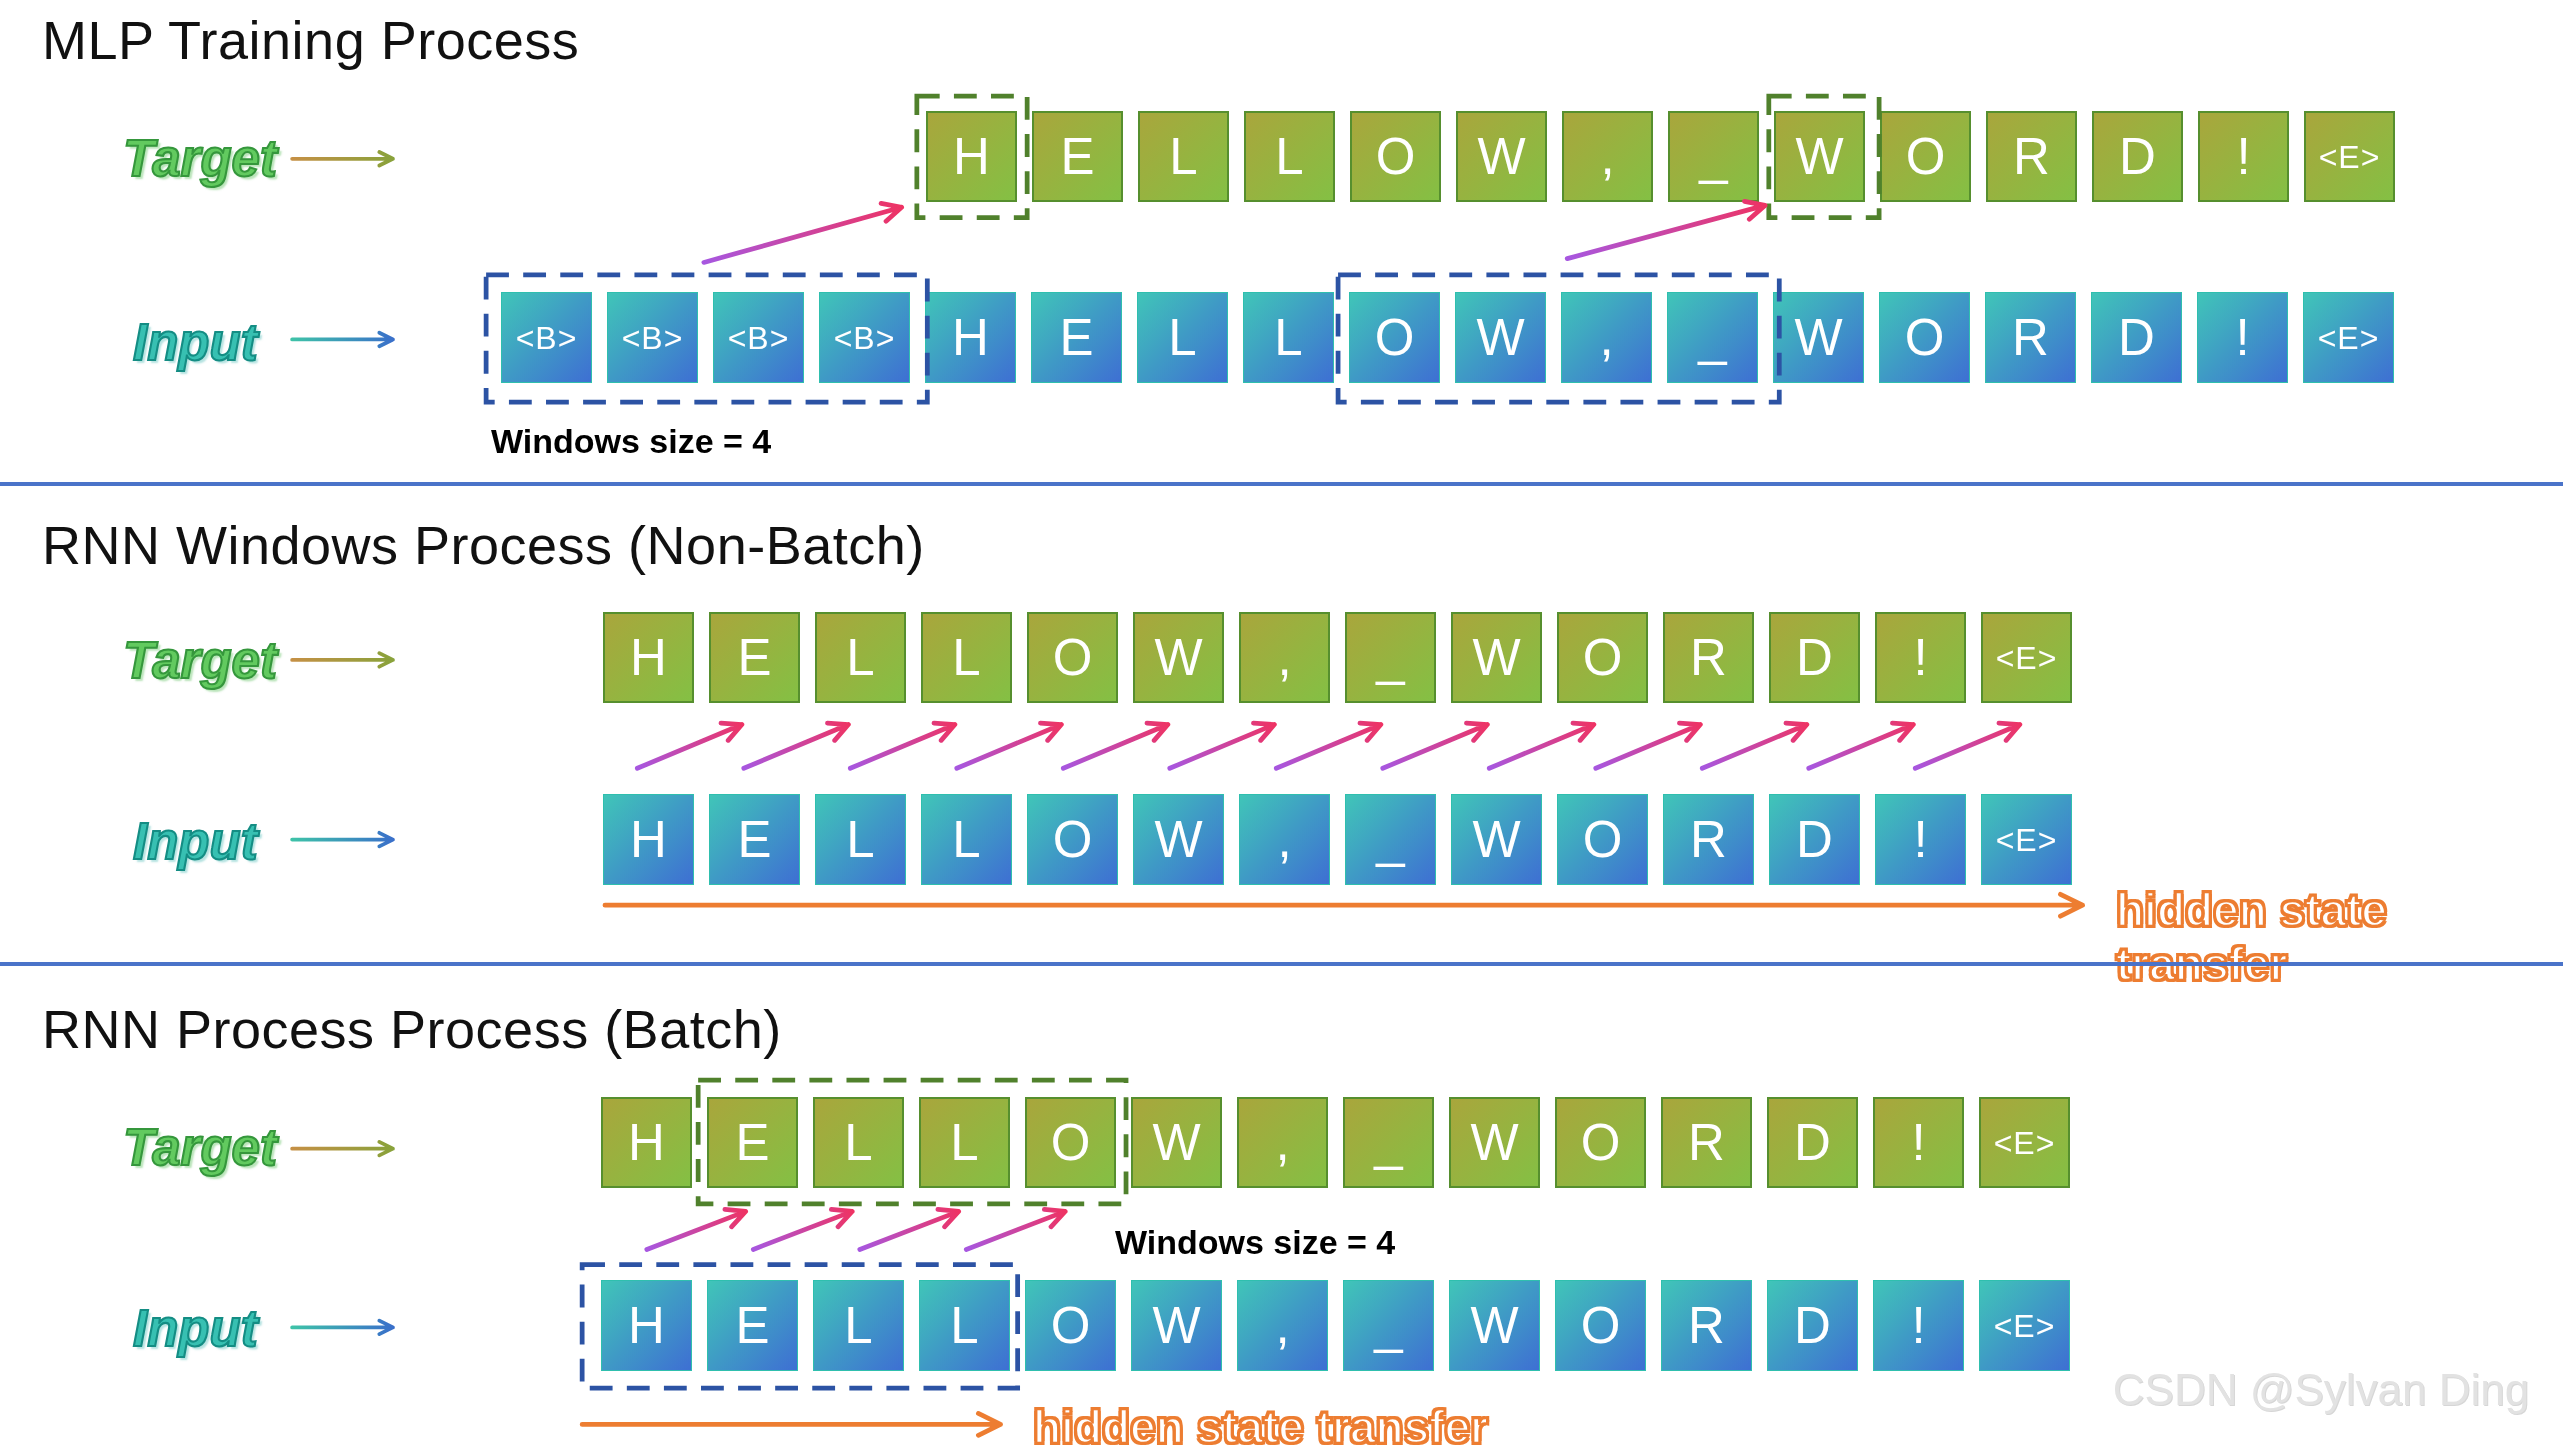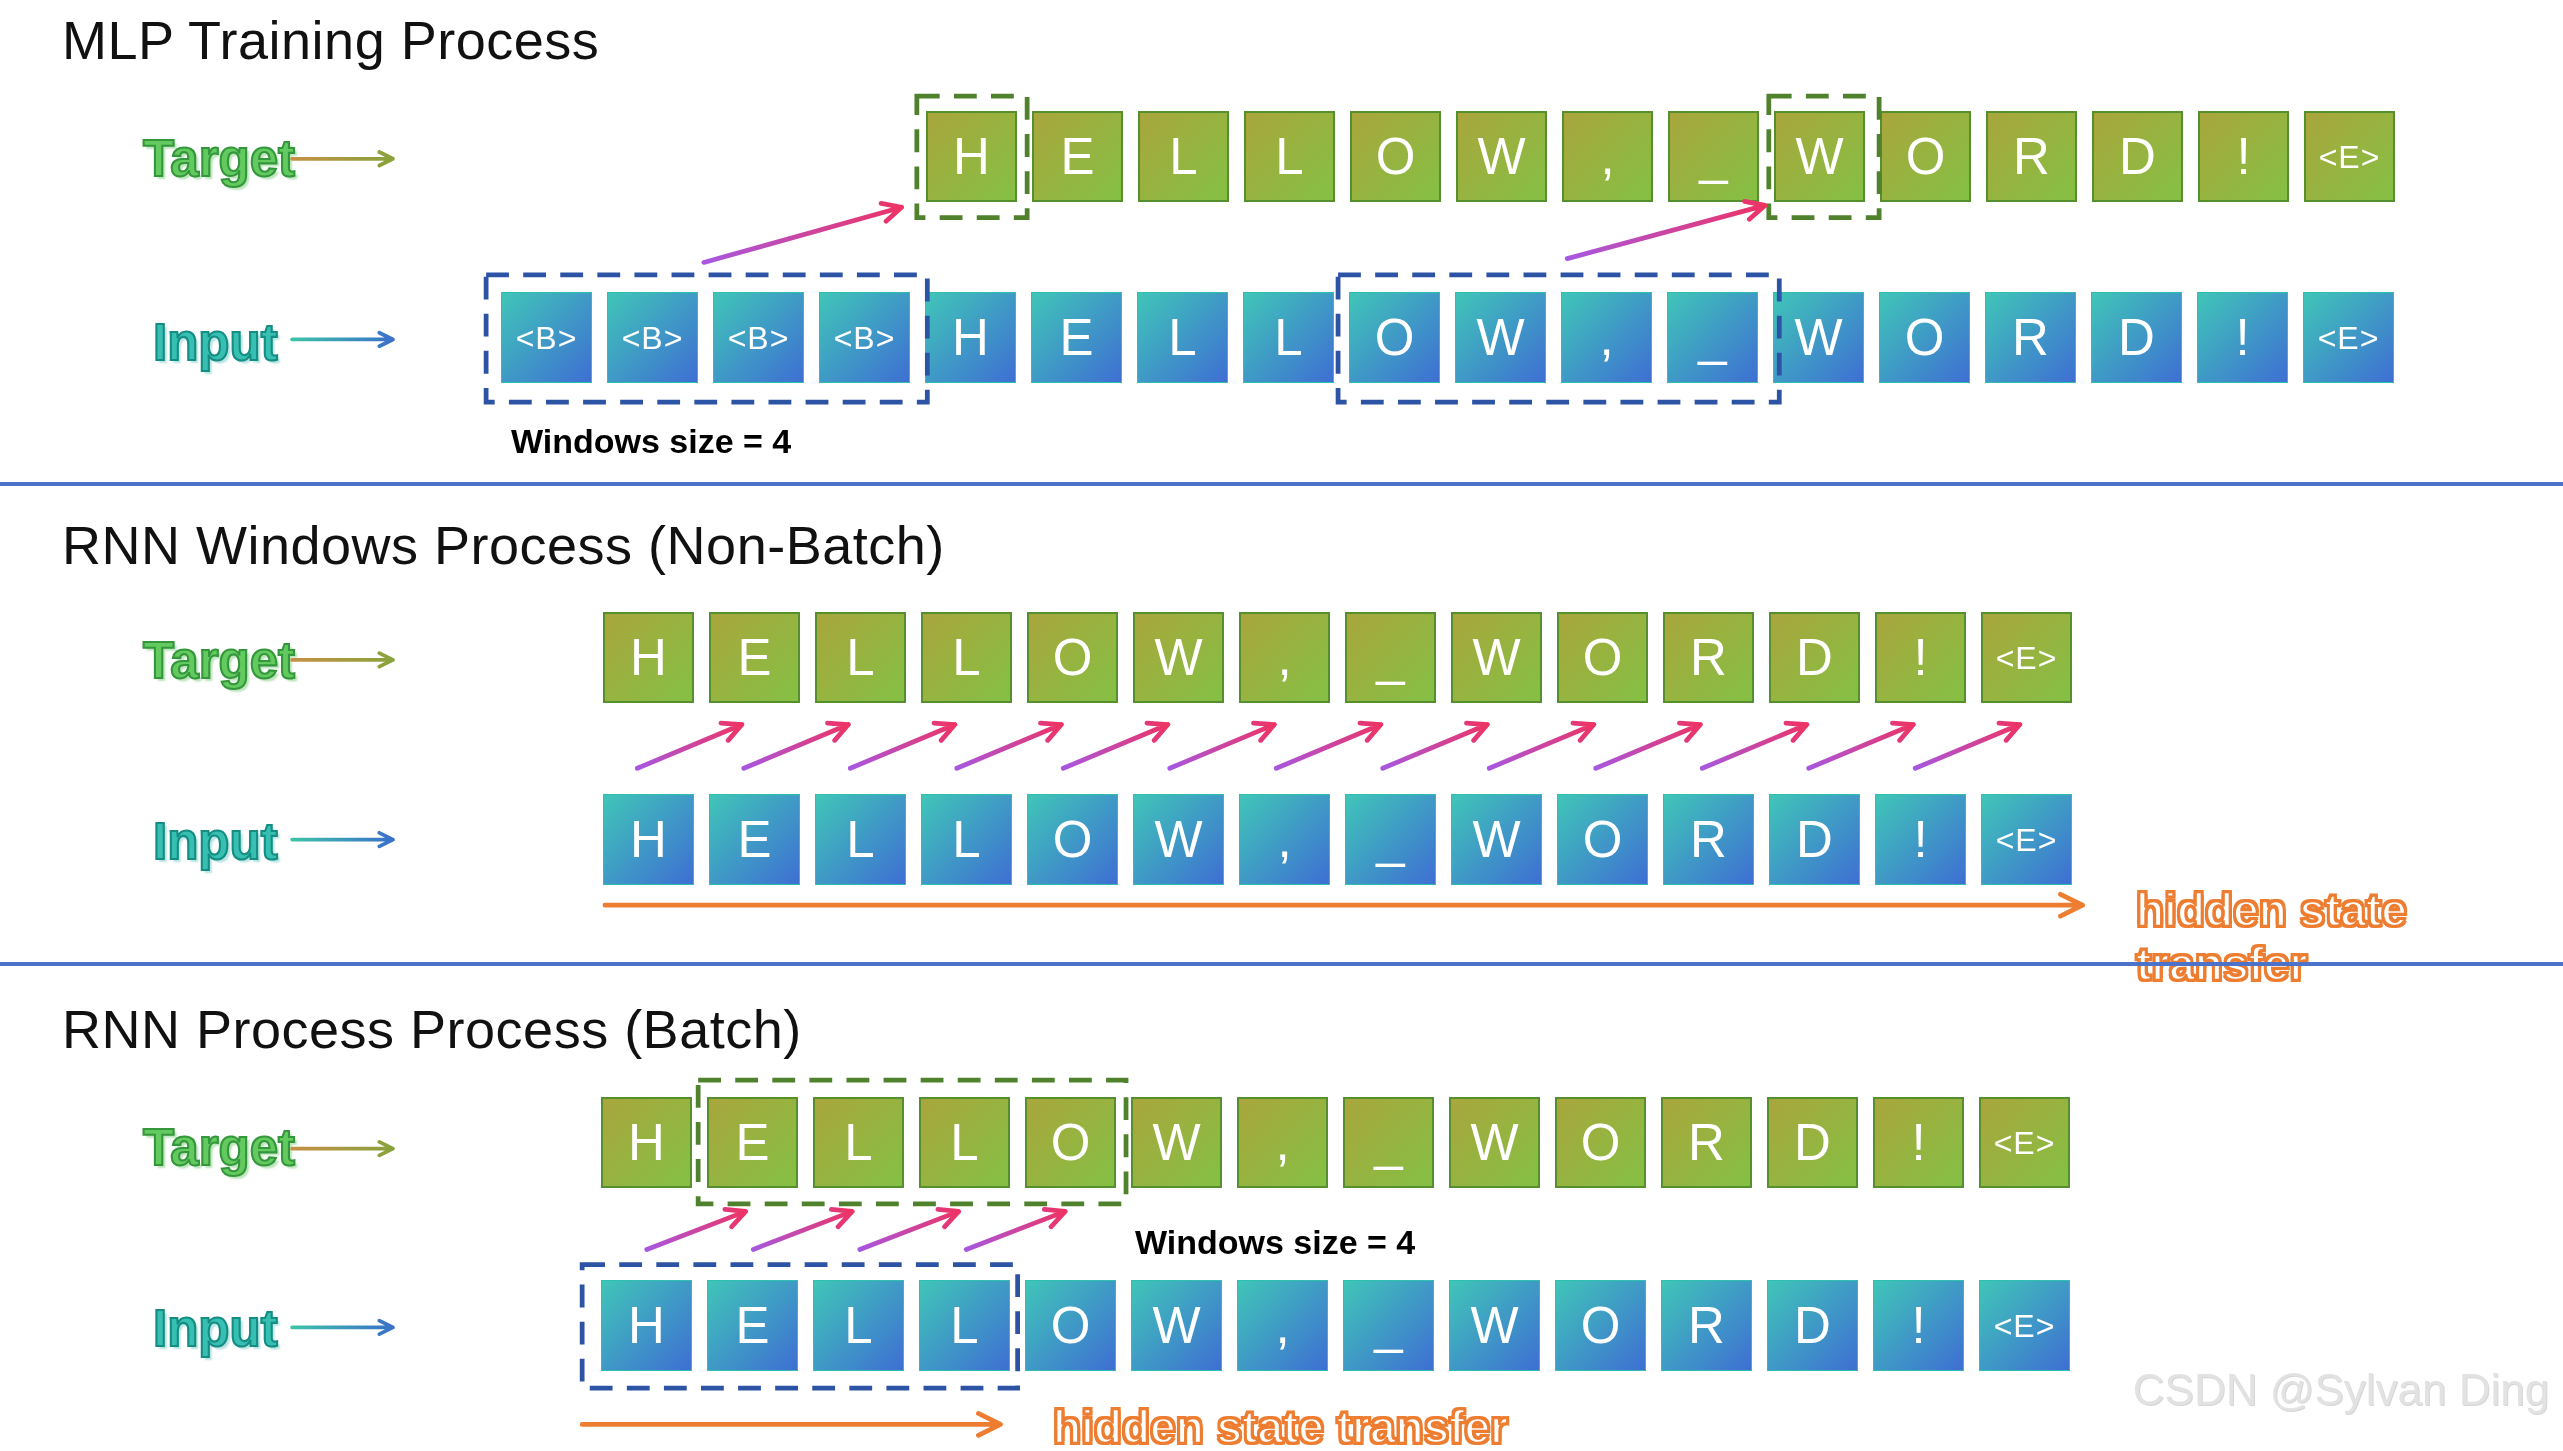--- a/index.html
+++ b/index.html
@@ -1,40 +1,40 @@
 <!DOCTYPE html>
 <html style="font-size:15px"><head>
 <meta charset="utf-8">
 <style>
   html,body{margin:0;padding:0;background:#fff;}
   body{
     width:2563px;height:1451px;position:relative;overflow:hidden;
     font-family:"Liberation Sans", sans-serif;
   }
-  .abs{position:absolute;margin-left:20px;}
+  .abs{position:absolute;}
   .title{
     font-size:54px;line-height:1.1;color:#111;letter-spacing:0.5px;white-space:nowrap;
   }
   .row{position:absolute;display:flex;gap:15px;}
   .box{
     width:91px;height:91px;box-sizing:border-box;flex:0 0 91px;
     display:flex;align-items:center;justify-content:center;
     color:#fff;font-size:51px;line-height:1;user-select:none;
   }
   .box.green{
     background:linear-gradient(135deg,#a9a63c 0%,#84c044 100%);
     border:2.9px solid #568f2e;
   }
   .box.blue{
     background:linear-gradient(135deg,#40c5b8 0%,#3e6fd3 100%);
     border:1.9px solid #2fbfae;
   }
   .box.tag{font-size:32px;letter-spacing:1px;}
   .wordart{
-    font-weight:bold;font-size:51px;line-height:1;white-space:nowrap;
+    font-weight:bold;font-size:51px;line-height:1;white-space:nowrap;font-style:italic;
   }
   .wa-green{
     color:#62ca5f;
     -webkit-text-stroke:2.1px #35973c;
     text-shadow:2.9px 2.9px 1.9px rgba(130,205,130,0.55);
   }
   .wa-teal{
     color:#37c0b2;
     -webkit-text-stroke:2.1px #148d84;
     text-shadow:2.9px 2.9px 1.9px rgba(110,200,195,0.5);

